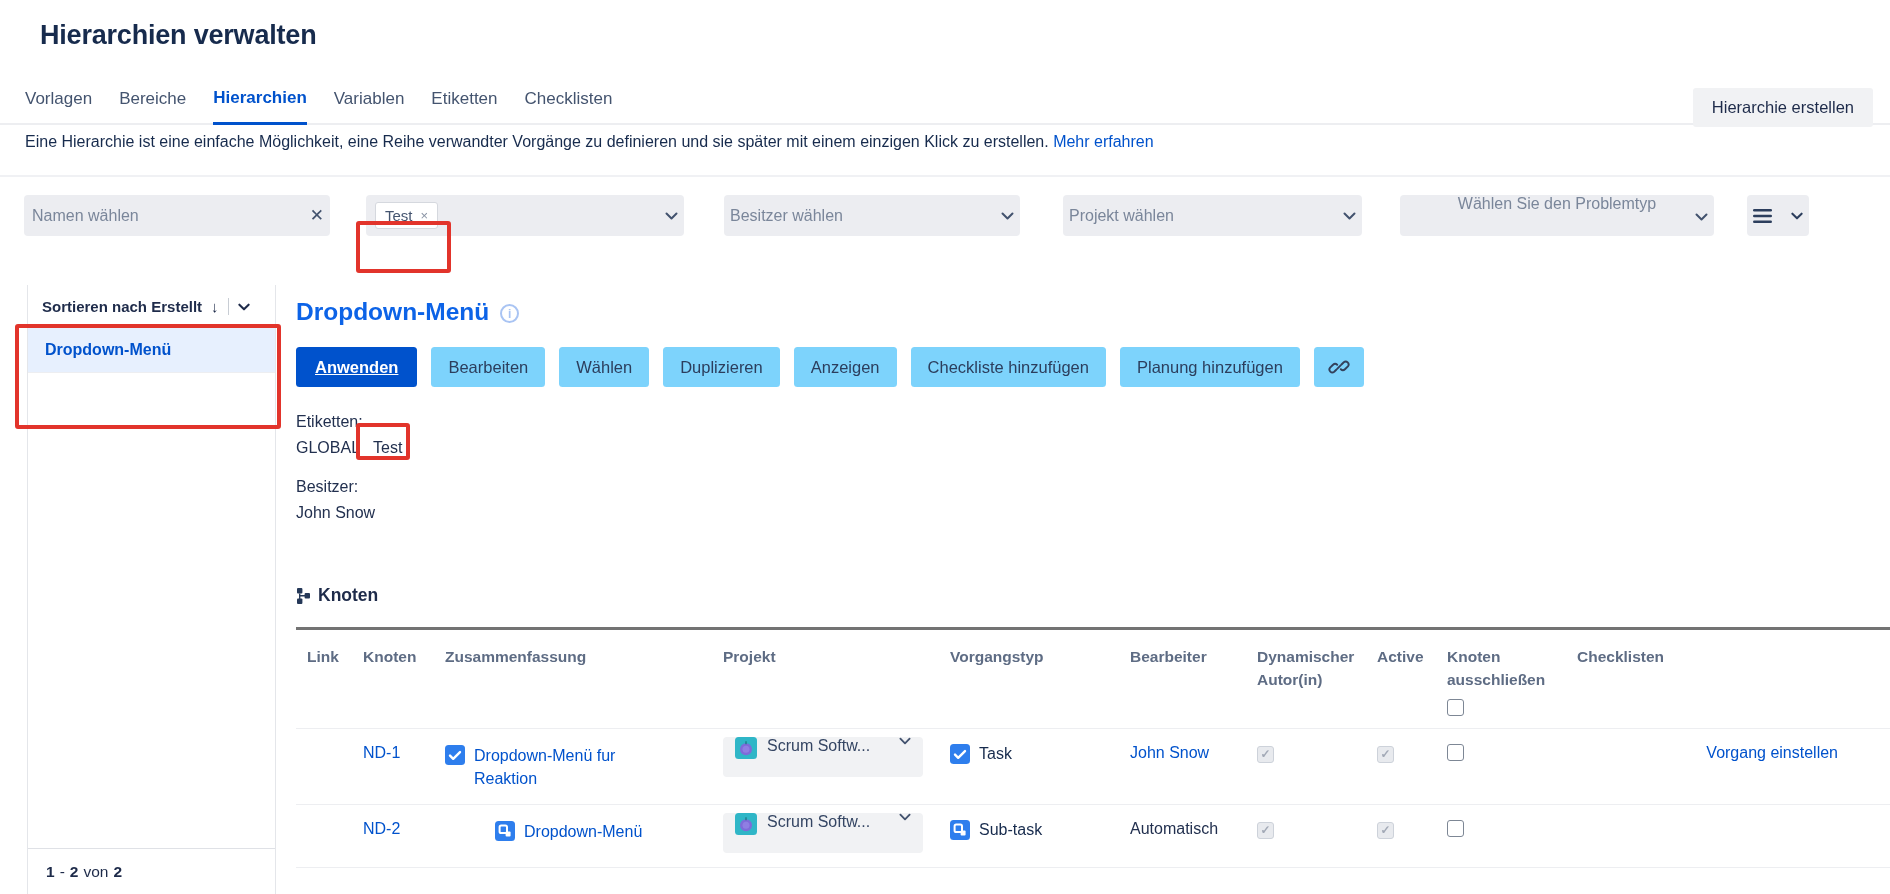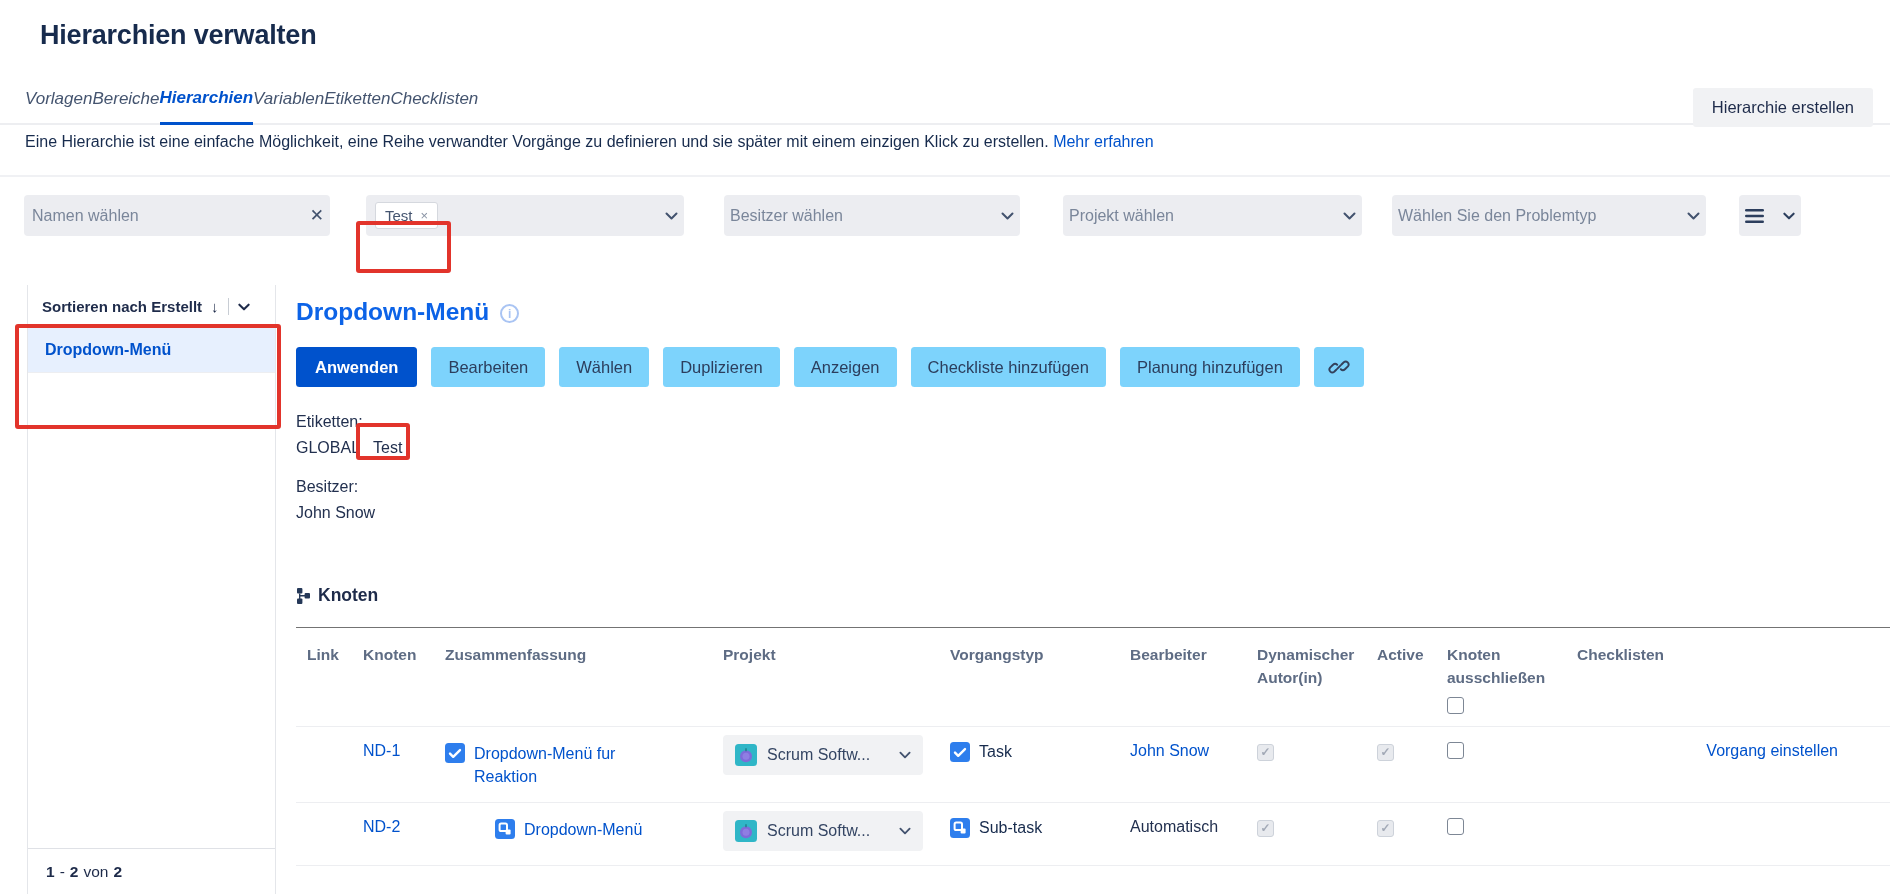--- a/index.html
+++ b/index.html
@@ -5,21 +5,21 @@
   * { box-sizing: border-box; }
   html,body { margin:0; padding:0; }
   body {
     width:1890px; height:894px; position:relative; overflow:hidden;
     background:#fff; color:#172B4D;
     font-family:"Liberation Sans", sans-serif;
   }
   
   .hdr { padding:20px 40px 0; }
   .hdr h1 { margin:0; font-size:27px; font-weight:700; color:#172B4D; letter-spacing:-0.2px; }
-  .tabs { display:flex; padding:0 25px; margin-top:37px; border-bottom:2px solid #EDEEF1; align-items:center;font-style:italic; }
+  .tabs { display:flex; gap:27px; padding:0 25px; margin-top:37px; border-bottom:2px solid #EDEEF1; align-items:center; }
   .tab { font-size:17px; color:#44546F; padding-bottom:14px; cursor:pointer; white-space:nowrap; }
   .tab.active { color:#0052CC; font-weight:700; border-bottom:3px solid #0052CC; margin-bottom:-2px; }
   .create-btn { position:absolute; top:88px; right:17px; background:#F1F2F4; border:none; border-radius:3px;
     padding:10px 19px; font-size:16.5px; color:#1E2B4A; font-family:inherit; cursor:pointer; }
   .intro { padding:8px 25px 0; font-size:16px; color:#172B4D; }
   .intro a { color:#0052CC; text-decoration:none; cursor:pointer; }
   .rule { border-bottom:2px solid #F0F1F4; margin-top:24px; }
   
   .filters { display:flex; margin:18px 0 0 24px; height:41px; align-items:stretch; }
   .fbox { background:#ECEDF1; border-radius:4px; display:flex; align-items:center; padding:0 6px; color:#7A869A; font-size:16px; }
@@ -27,21 +27,21 @@
   .f-name { width:306px; }
   .f-name input { background:transparent; border:none; outline:none; flex:1; font-size:16px; font-family:inherit; color:#172B4D; }
   .f-name input::placeholder { color:#7A869A; }
   .clear-x { color:#42526E; font-size:17px; cursor:pointer; margin-left:8px; }
   .f-labels { width:318px; margin-left:36px; padding-left:9px; }
   .chip { background:#fff; border:1px solid #D5D8DE; border-radius:3px; padding:4px 9px; font-size:15px; color:#44546F;
     display:flex; align-items:center; gap:8px; white-space:nowrap; }
   .chip .chip-x { color:#8993A4; font-size:13px; cursor:pointer; }
   .f-owner { width:296px; margin-left:40px; }
   .f-project { width:299px; margin-left:43px; }
-  .f-type { width:314px; margin-left:30px; }
+  .f-type { width:314px; margin-left:38px;flex-direction:column; }
   .f-menu { width:62px; margin-left:33px; display:flex; gap:9px; align-items:center; justify-content:center; cursor:pointer; }
   
   .content { position:absolute; top:285px; left:0; right:0; bottom:0; }
   .sidebar { position:absolute; left:27px; top:0; bottom:0; width:249px; border-left:1px solid #E4E6EA; border-right:1px solid #E4E6EA; background:#fff; }
   .sort-header { display:flex; align-items:center; gap:9px; padding:13px 12px 12px 14px; font-weight:700; font-size:15px; color:#1E2B4A; cursor:pointer; }
   .sort-arrow { font-size:15px; font-weight:700; color:#1E2B4A; }
   .sort-div { width:1px; height:17px; background:#C8CDD4; }
   .side-list { border-top:1px solid #EDEEF1; }
   .side-item { height:45px; display:flex; align-items:center; padding-left:17px; font-size:16px; color:#0052CC;
     border-bottom:1px solid #EDEEF1; cursor:pointer; background:#fff; }
@@ -50,40 +50,40 @@
     display:flex; align-items:center; gap:5px; padding-left:18px; font-size:15.5px; color:#1E2B4A; background:#fff; }
   .side-footer b { font-weight:700; }
   .main { position:absolute; left:296px; top:0; right:0; bottom:0; }
   .detail-title { margin-top:13px; display:flex; align-items:center; gap:11px; }
   .detail-title h2 { margin:0; font-size:24.5px; color:#0C63E7; font-weight:700; }
   .info-icon { width:19px; height:19px; border-radius:50%; border:2px solid #A9C4F3; color:#A9C4F3; font-size:12px;
     font-weight:700; display:flex; align-items:center; justify-content:center; margin-top:3px; }
   .actions { display:flex; gap:14px; margin-top:21px; align-items:center; }
   .btn { border:none; border-radius:3.5px; height:40px; padding:0 17px; font-size:16.5px; font-family:inherit;
     background:#7dd3fc; color:#2C3E5D; cursor:pointer; white-space:nowrap; }
-  .btn.primary { background:#0052CC; color:#fff; font-weight:700; padding:0 19px; }
+  .btn.primary { background:#0052CC; color:#fff; font-weight:700; padding:0 19px;text-decoration:underline; }
   .btn.icon-only { width:50px; display:flex; align-items:center; justify-content:center; padding:0; }
   .meta { margin-top:22px; font-size:16px; color:#22304F; line-height:26px; }
   .meta .heading { display:block; }
   .labels-line { display:flex; gap:13px; align-items:center; }
   .meta-block2 { margin-top:13px; }
   .nodes-head { margin-top:59px; display:flex; align-items:center; gap:7px; font-size:17.5px; font-weight:700; color:#1E2B4A; }
   
-  .node-table { margin-top:21px; border-top:1px solid #737373; }
+  .node-table { margin-top:21px; border-top:3px solid #737373; }
   .trow { display:grid; grid-template-columns:56px 82px 278px 227px 180px 127px 120px 70px 130px 1fr; align-items:start; }
   .thead { padding:15px 0 12px; border-bottom:1px solid #EDEEF1; color:#5E6C84; font-weight:600; font-size:15.5px; }
   .thead .cell { line-height:23px; }
   .cell { padding-left:11px; padding-right:8px; }
   .row { border-bottom:1px solid #EDEEF1; padding:15px 0 14px; font-size:16px; }
   .link { color:#0052CC; text-decoration:none; cursor:pointer; }
   .summary { display:flex; gap:9px; align-items:flex-start; line-height:23px; }
   .summary .stext { max-width:158px; }
   .summary svg { flex-shrink:0; margin-top:1px; }
   .cell.indent2 { padding-left:61px; }
-  .proj-select { width:200px; height:40px; background:#F1F2F4; border-radius:4px; display:flex; align-items:center; gap:10px;
+  .proj-select { width:200px; height:40px; background:#F1F2F4; border-radius:4px; display:flex; align-items:flex-start; gap:10px;
     padding:0 12px; color:#344563; font-size:16px; cursor:pointer; margin-top:-7px; }
   .proj-select .chev { margin-left:auto; }
   .itype { display:flex; gap:9px; align-items:center; color:#172B4D; }
   .cb { width:17px; height:17px; border-radius:3px; display:inline-flex; align-items:center; justify-content:center; }
   .cb.unchecked { border:1.8px solid #7D8795; background:#fff; cursor:pointer; }
   .cb.disabled-checked { border:1px solid #CDD2DA; background:#E8EAEE; color:#A2A9B6; font-size:12px; font-weight:700; }
   .cell.right { text-align:right; padding-right:52px; }
   .head-cb { margin-top:8px; }
   .plain { color:#22304F; }
   

